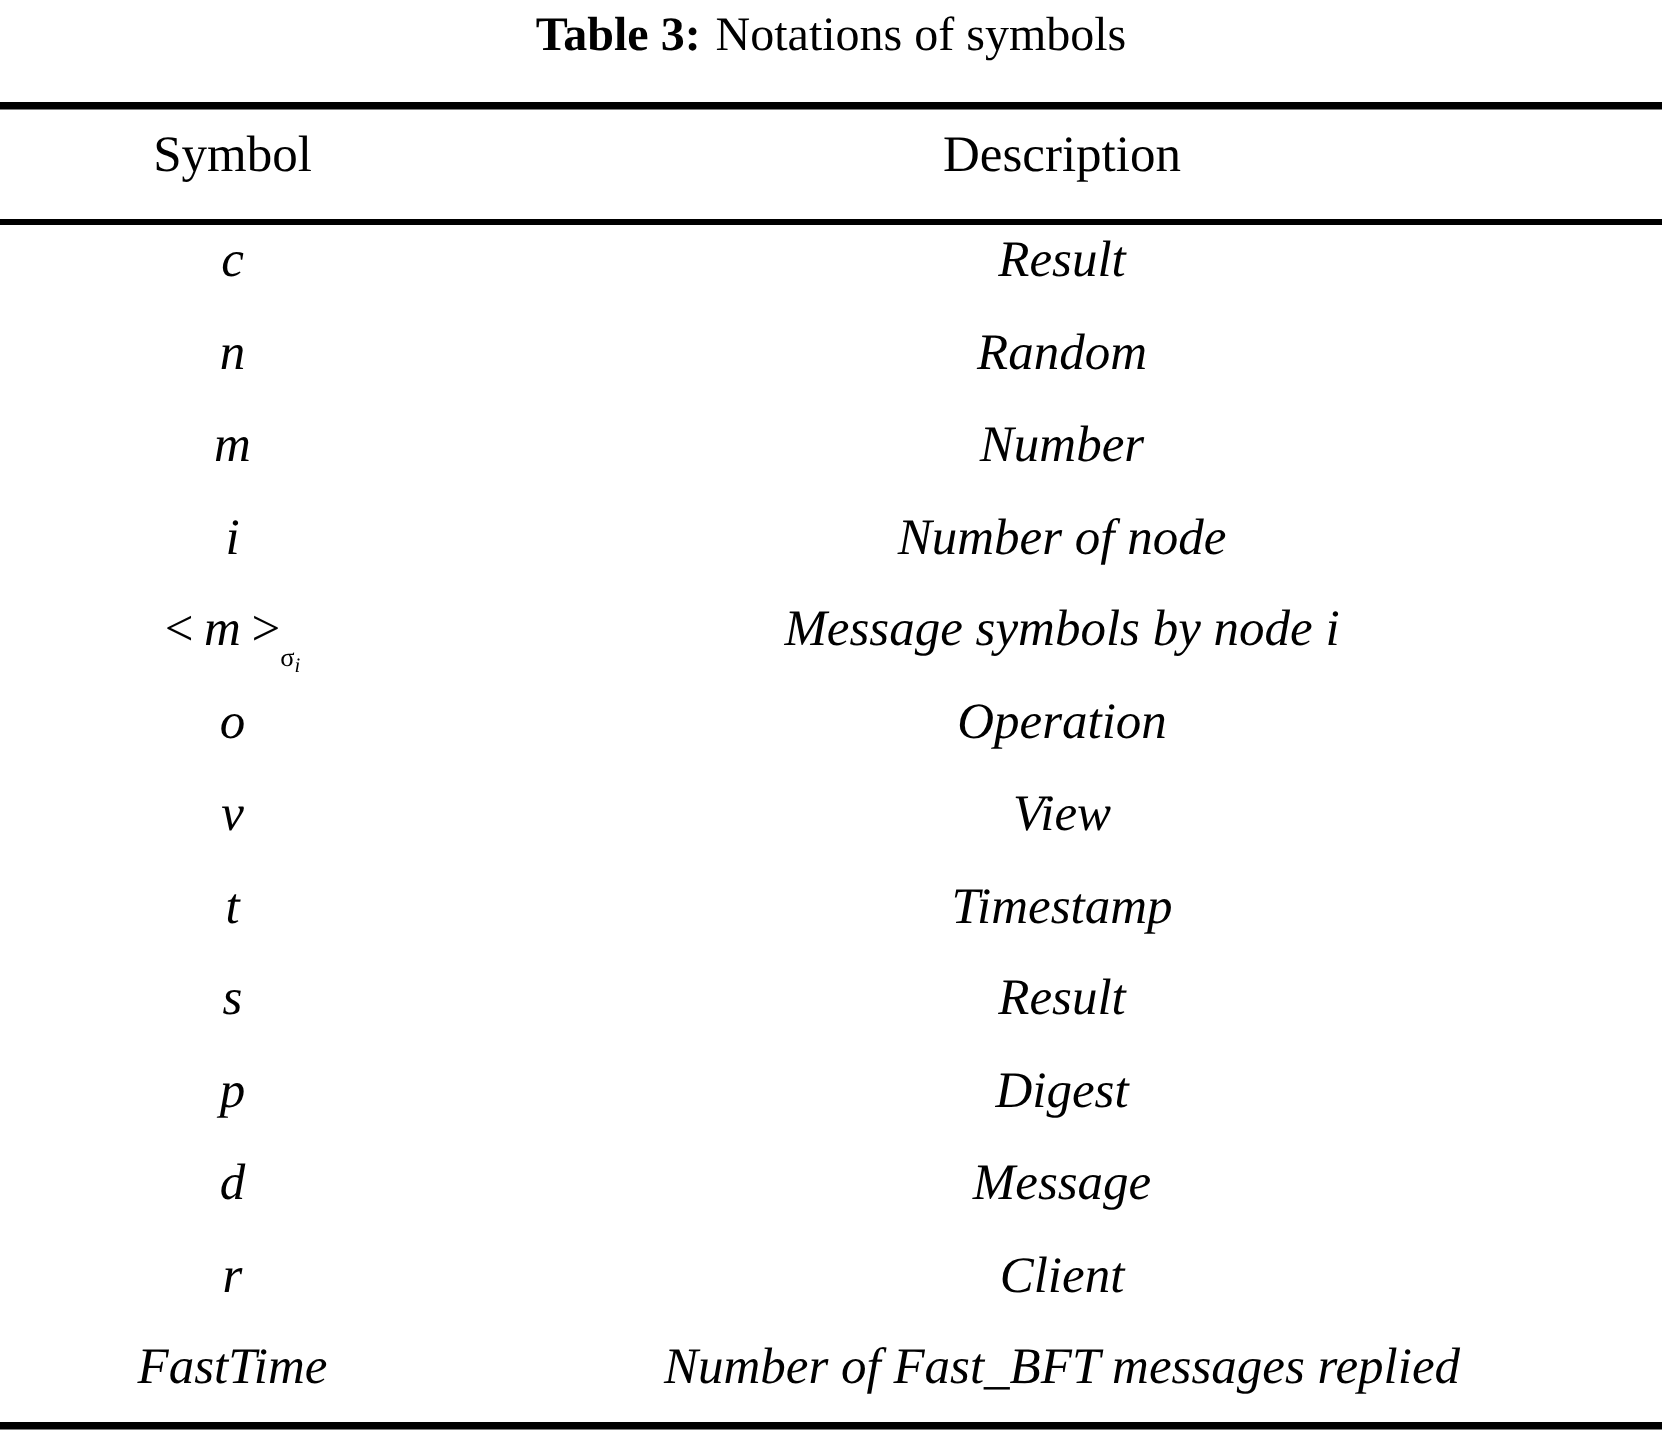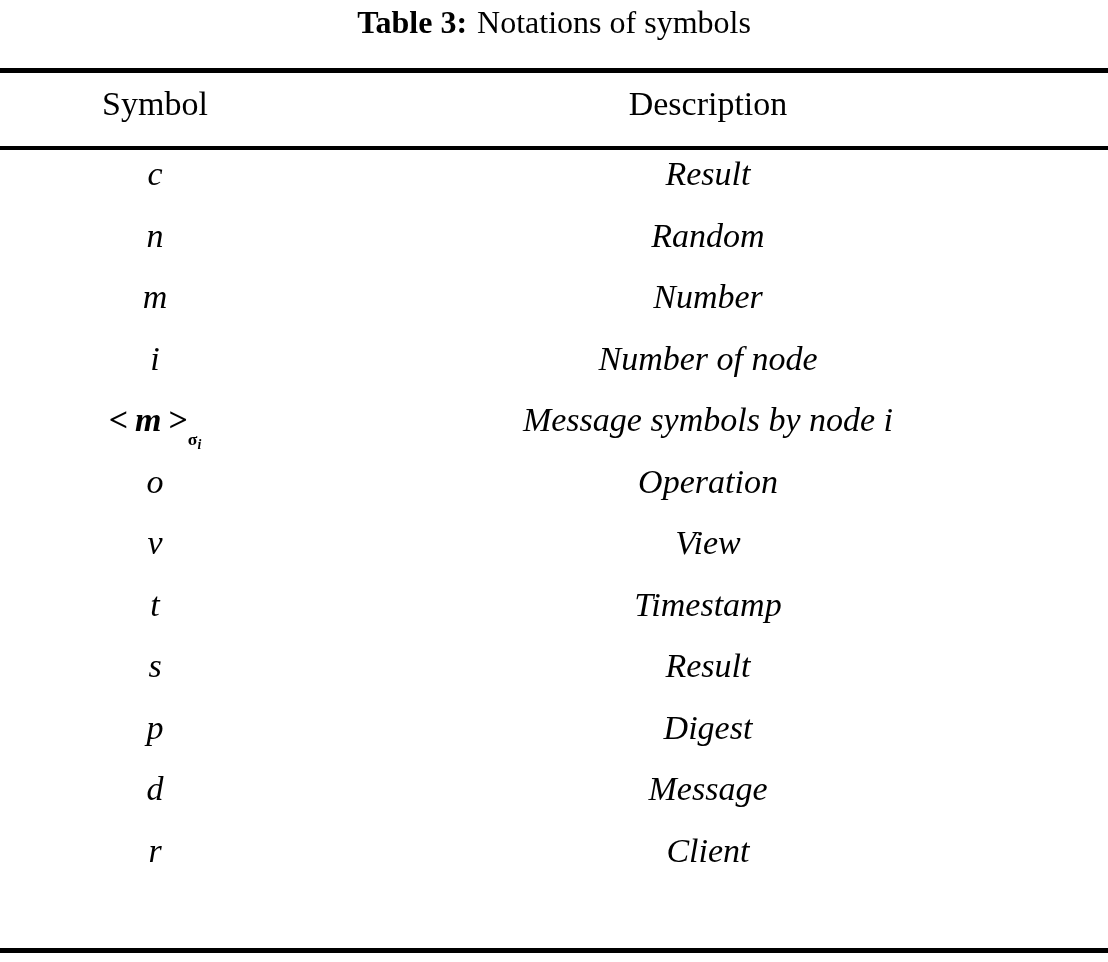--- a/index.html
+++ b/index.html
@@ -94,21 +94,20 @@
     padding-left: 2px;
   }
   .head-row th.sym {
     padding-left: 2px;
   }
 
   
   .math {
     font-style: italic;
     white-space: nowrap;
-    font-weight: bold;
   }
   .math .angle {
     font-style: normal;
   }
   .math .thin {
     display: inline-block;
     width: 7px;
   }
   .math sub {
     font-size: 0.52em;
@@ -203,17 +202,21 @@
       <tr class="body-row">
         <td class="sym">d</td>
         <td>Message</td>
       </tr>
 
       <tr class="body-row">
         <td class="sym">r</td>
         <td>Client</td>
       </tr>
 
+      <tr class="body-row">
+        <td class="sym">FastTime</td>
+        <td>Number of Fast_BFT messages replied</td>
+      </tr>
 
     </tbody>
   </table>
 
 </div>
 
 </body></html>

